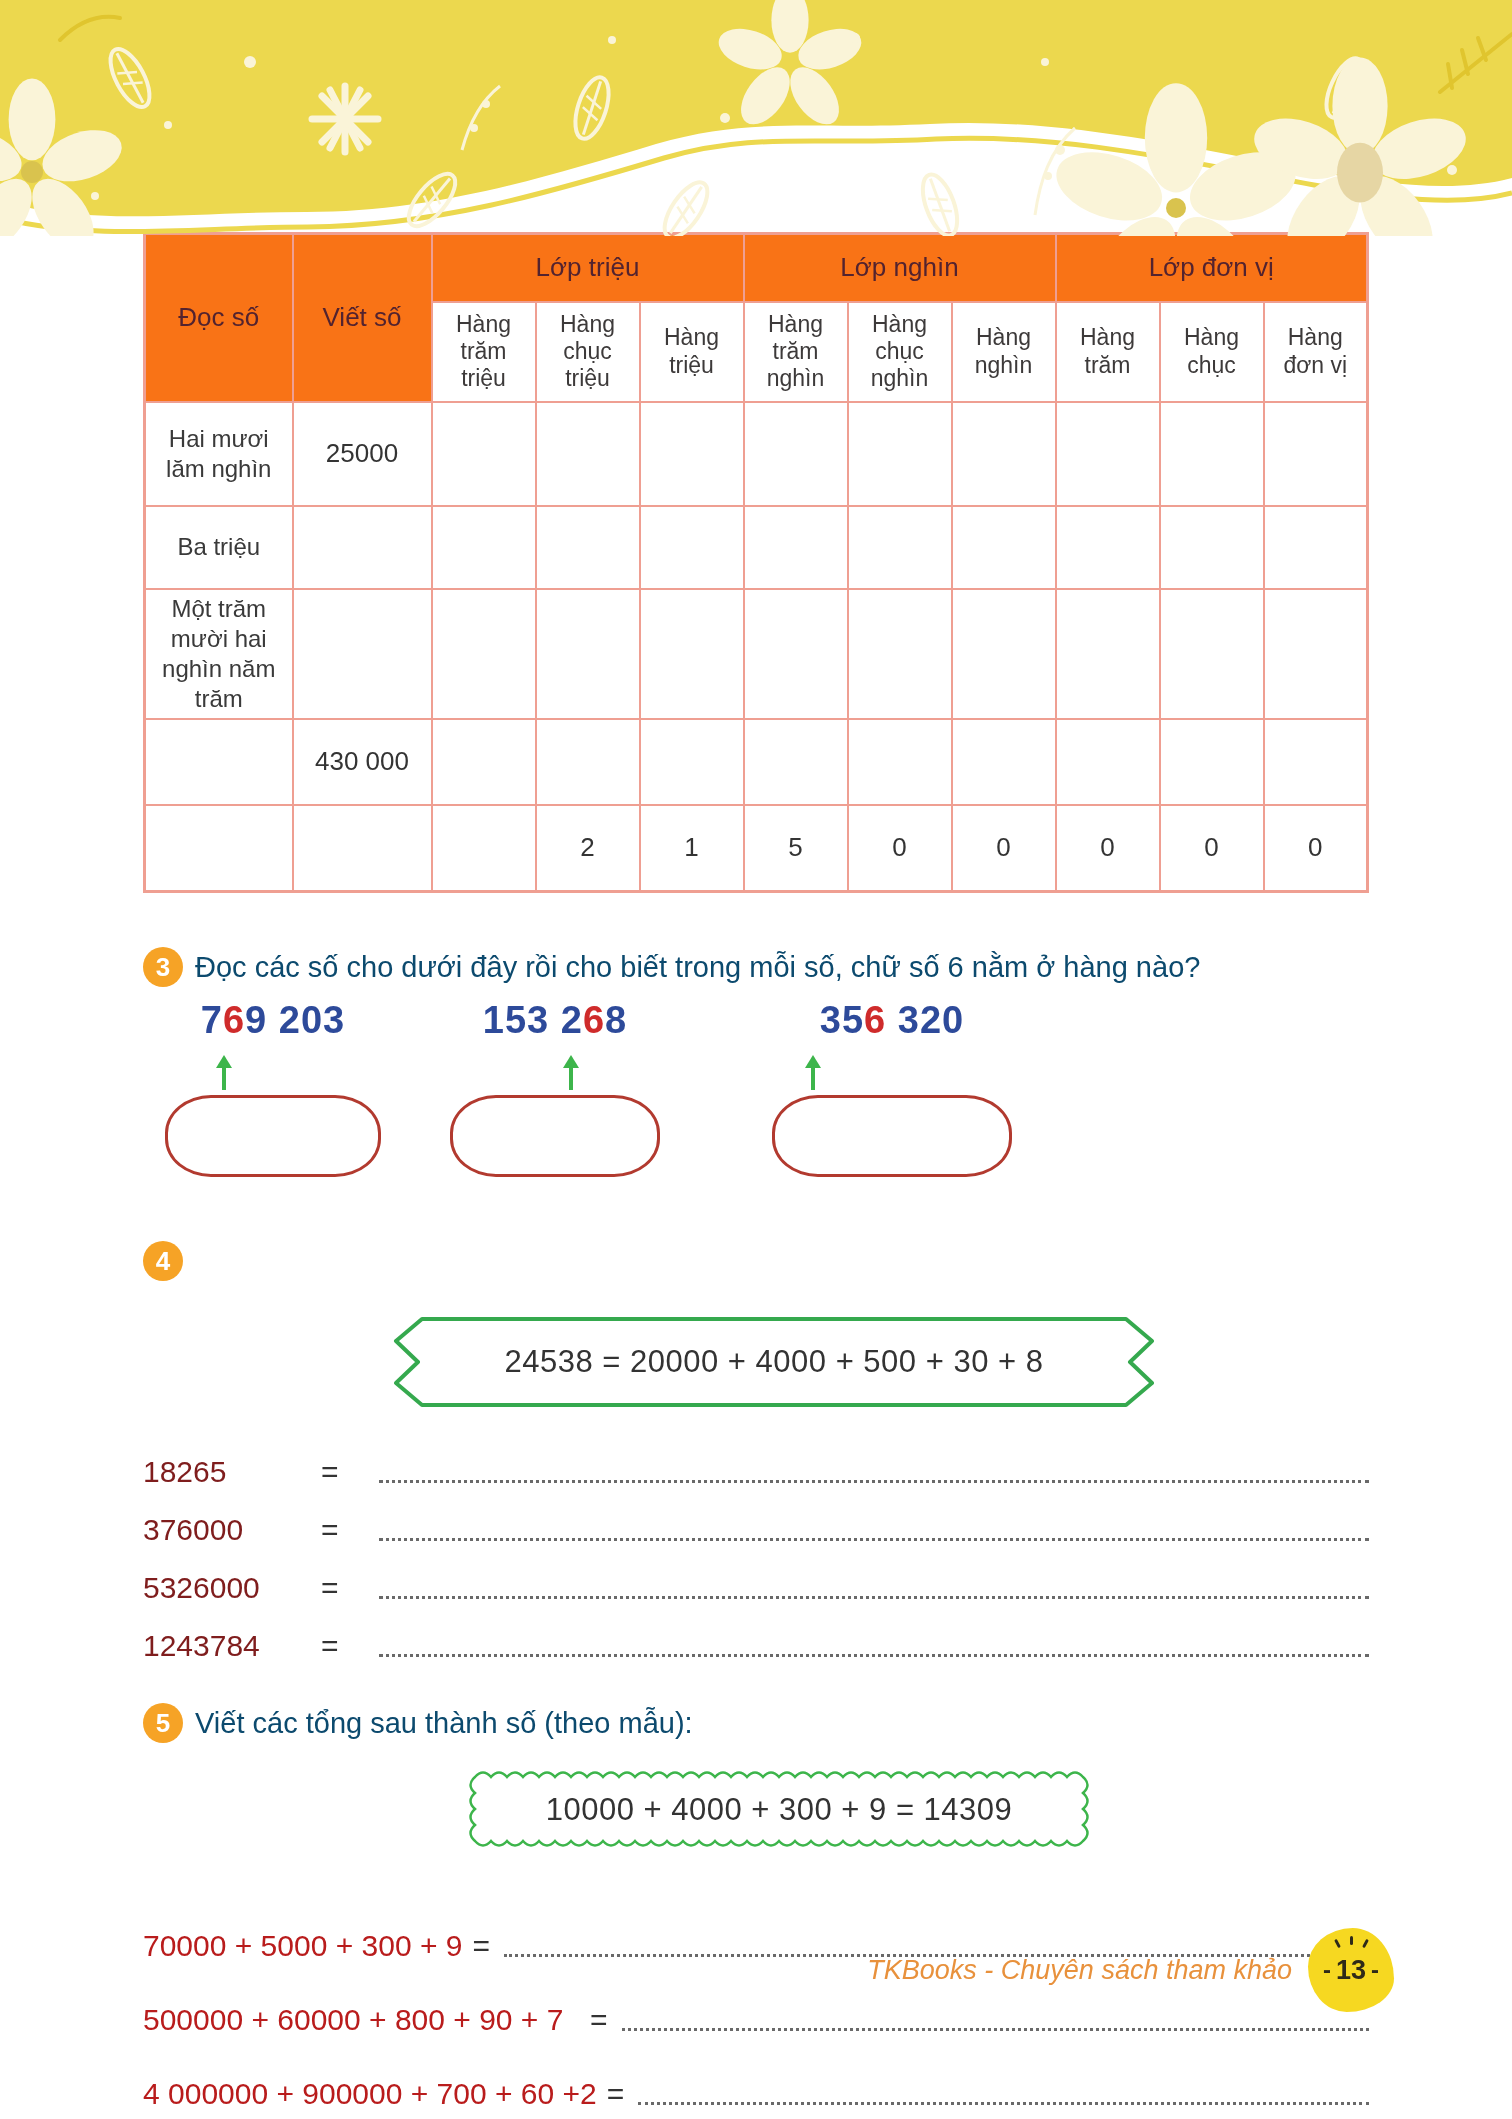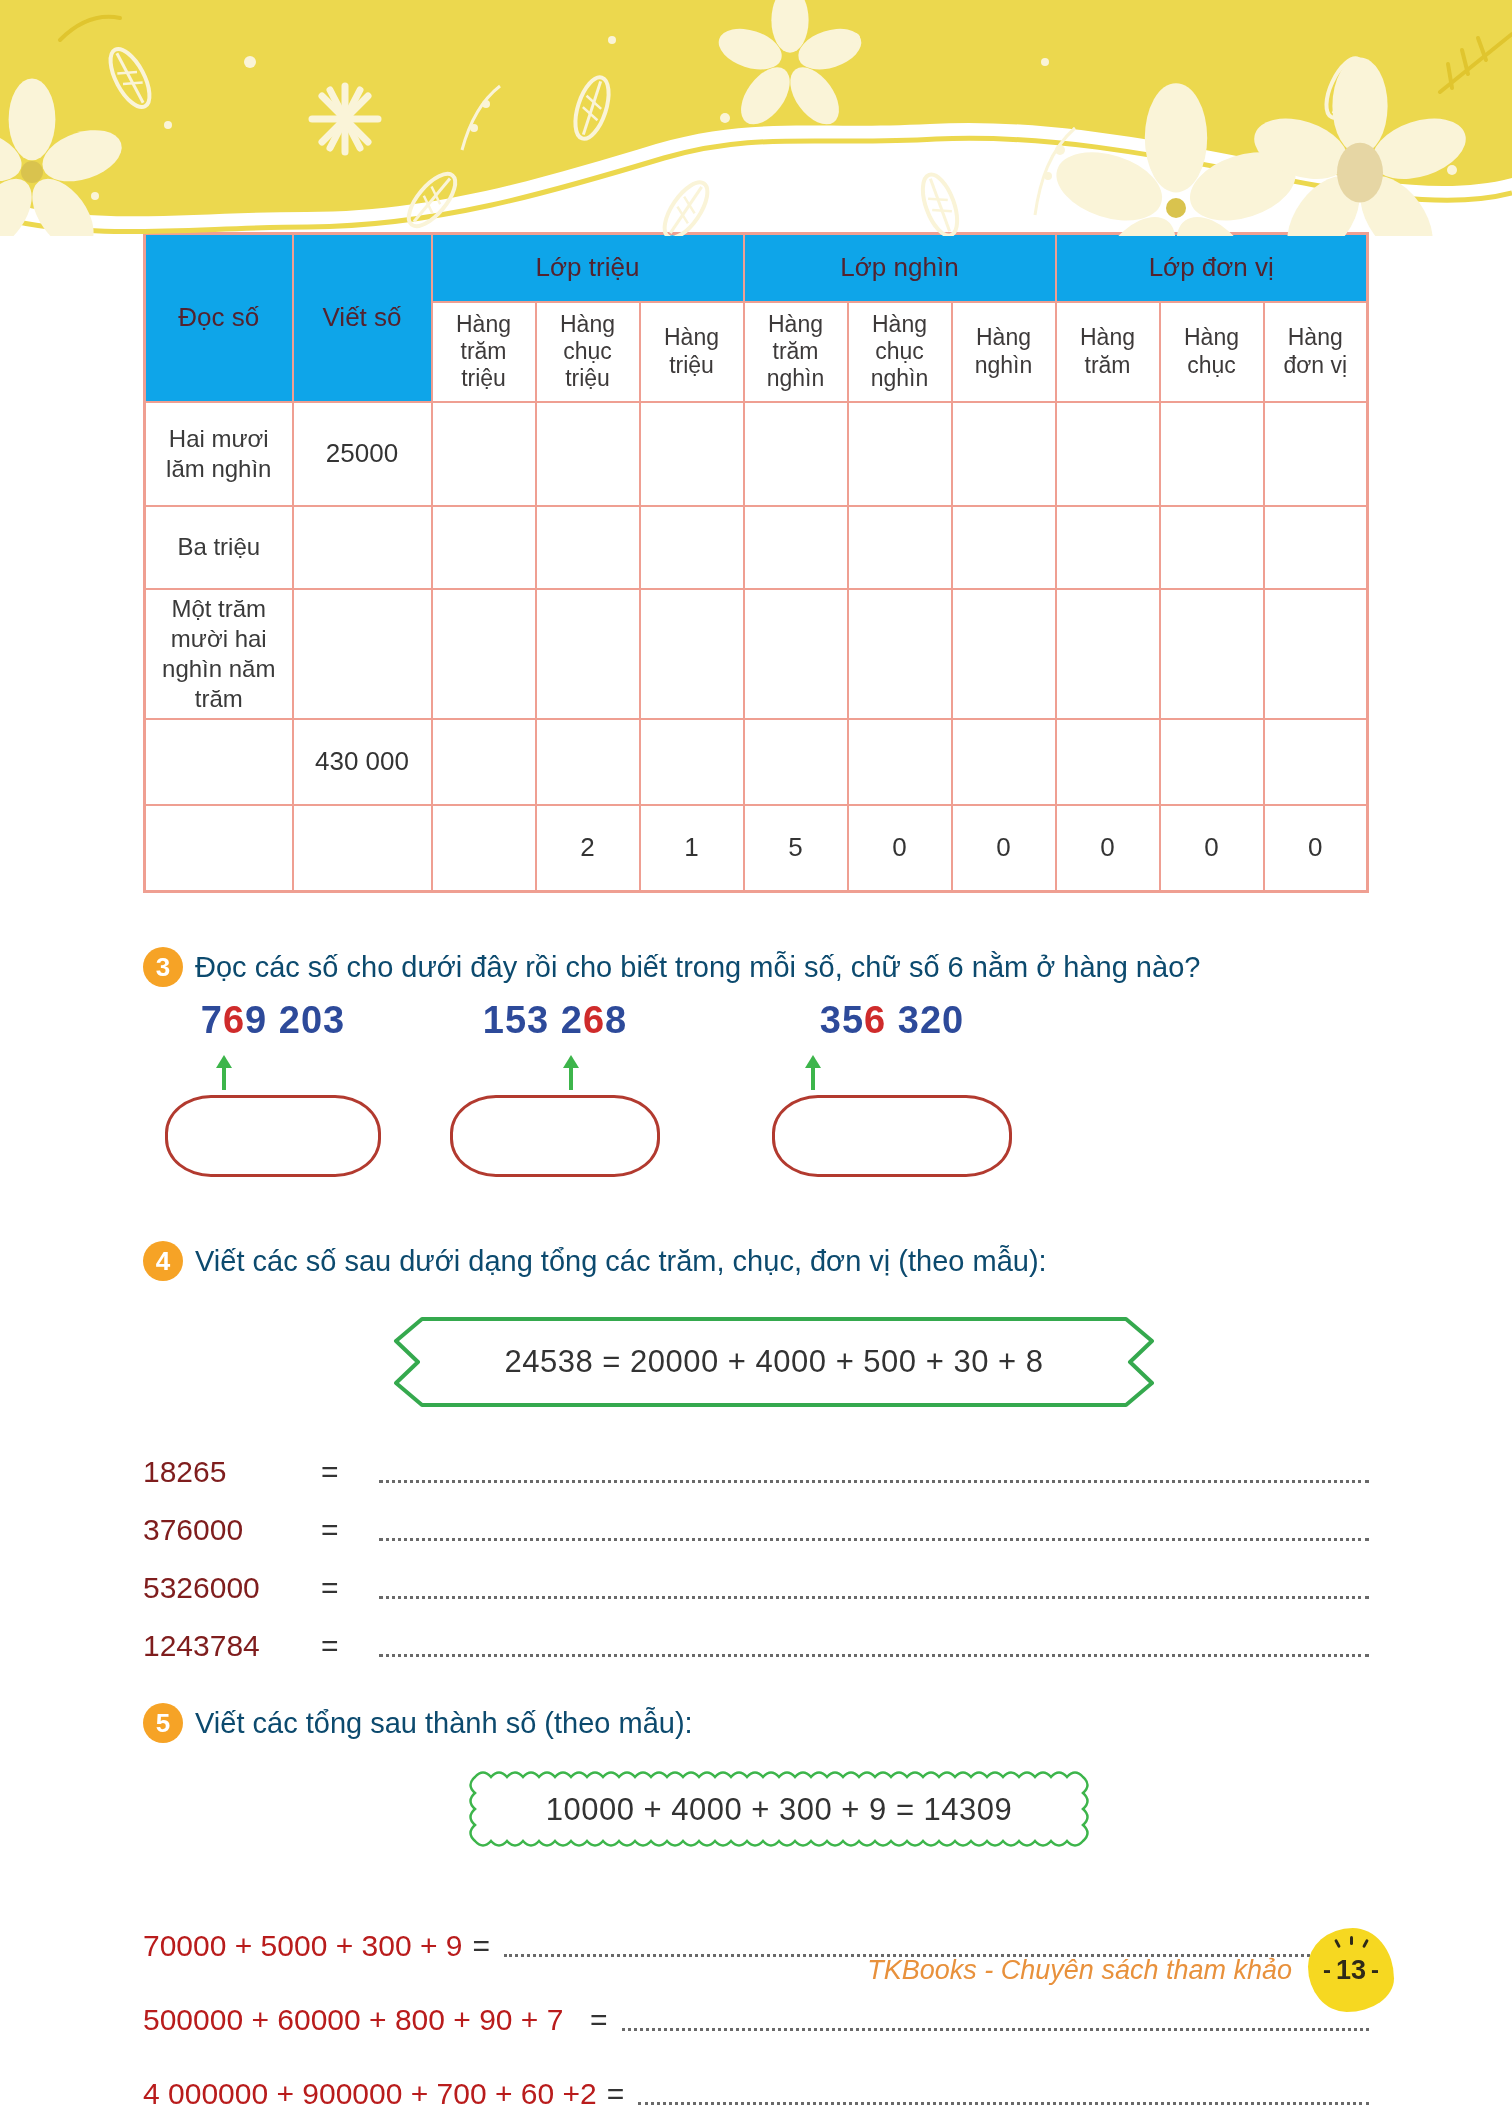--- a/index.html
+++ b/index.html
@@ -25,21 +25,21 @@
   col.c-read  { width:148px; }
   col.c-write { width:139px; }
   col.c-digit { width:104px; }
   tr.hg  { height:68px; }
   tr.hs  { height:100px; }
   tr.r0  { height:104px; }
   tr.r1  { height:83px; }
   tr.r2  { height:130px; }
   tr.r3  { height:86px; }
   tr.r4  { height:87px; }
-  .pink  { background:#0ea5e9; color:#53232f; font-size:26px; }
+  .pink  { background:#f97316; color:#53232f; font-size:26px; }
   .subhead { background:#fff; color:#3d3a3a; font-size:23px; line-height:1.18; }
   .readcell  { font-size:24px; line-height:1.25; color:#3a3a3a; }
   .writecell { font-size:26px; color:#343434; }
   .digitcell { font-size:26px; color:#343434; }
 
   
   .ex-head { display:flex; align-items:center; margin-left:143px; }
   .badge {
     width:40px; height:40px; border-radius:50%; background:#f6a326;
     color:#fff; font-size:26px; font-weight:bold; flex:0 0 40px;
@@ -333,21 +333,20 @@
     <div class="arrow">
         <div class="head"></div>
         <div class="shaft"></div>
       </div>
     <div class="ex3-box"></div>
   </div>
 </div>
 
 <div class="ex-head ex4-head">
   <div class="badge">4</div>
-  <div class="prompt">Viết các số sau dưới dạng tổng các trăm, chục, đơn vị (theo mẫu):</div>
 </div>
 
 <div class="ribbon">
   <svg width="772" height="94" viewBox="0 0 772 94">
     <polygon points="34,4 738,4 764,26 742,47 764,68 738,90 34,90 8,68 30,47 8,26" fill="#ffffff" stroke="#35a94e" stroke-width="4" stroke-linejoin="round"></polygon>
   </svg>
   <div class="formula">24538 = 20000 + 4000 + 500 + 30 + 8</div>
 </div>
 
 <div class="ex4-lines">

